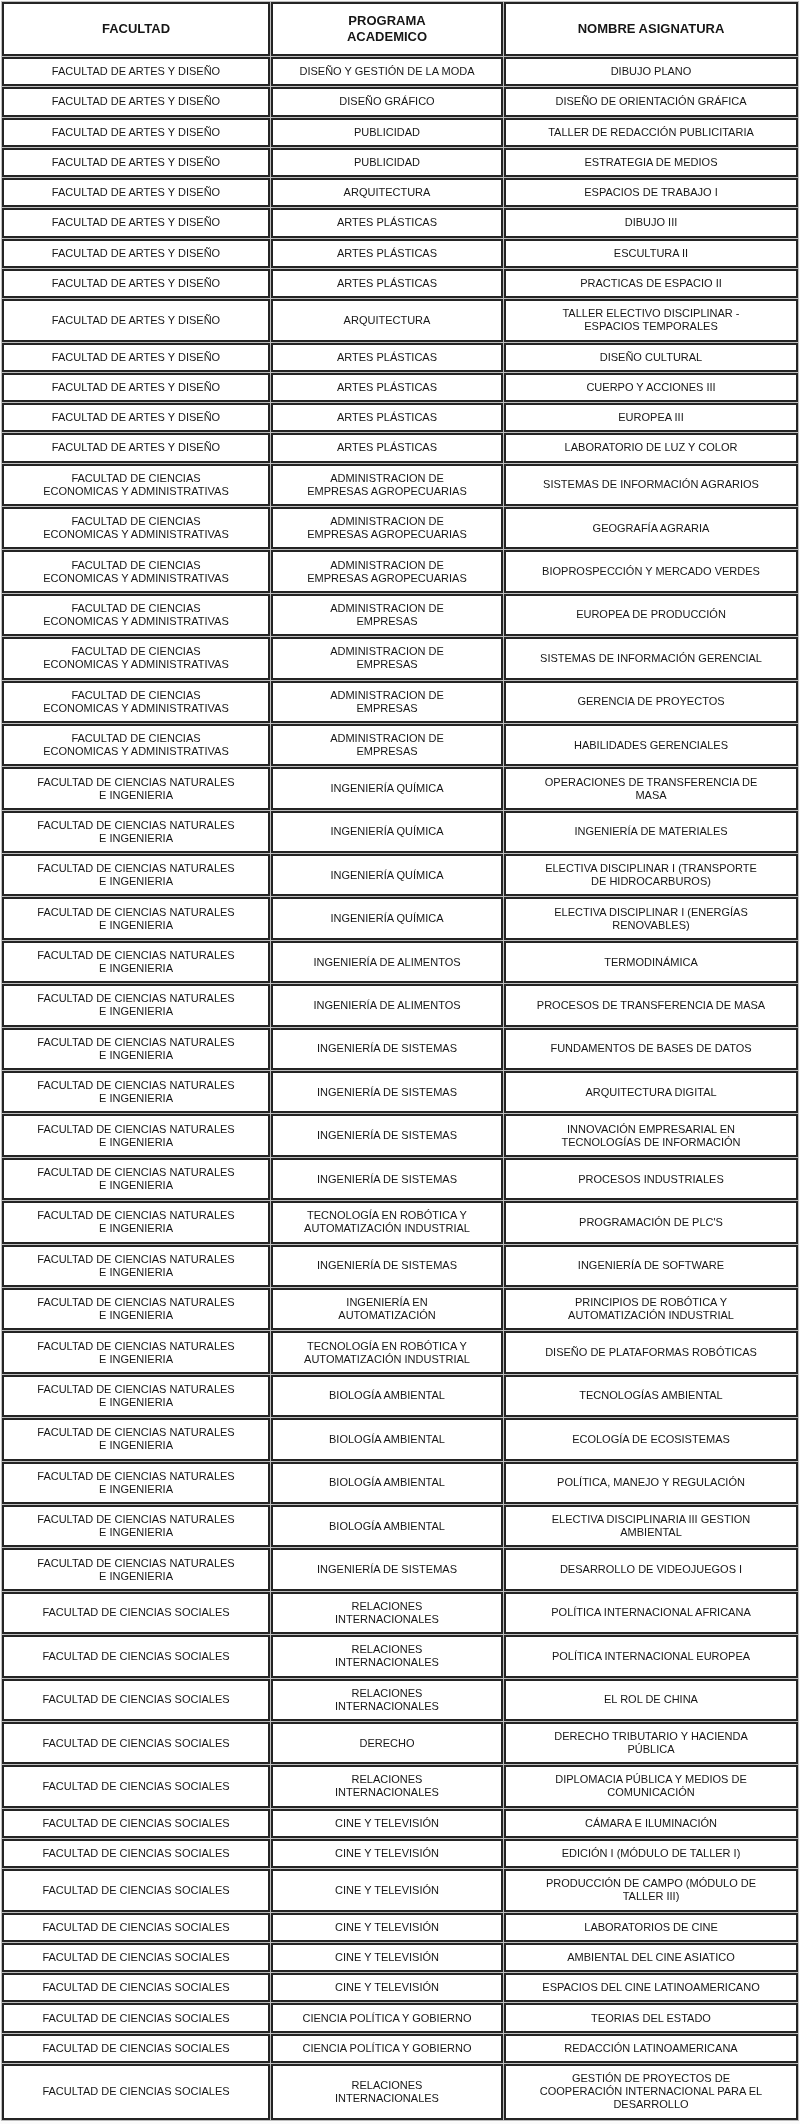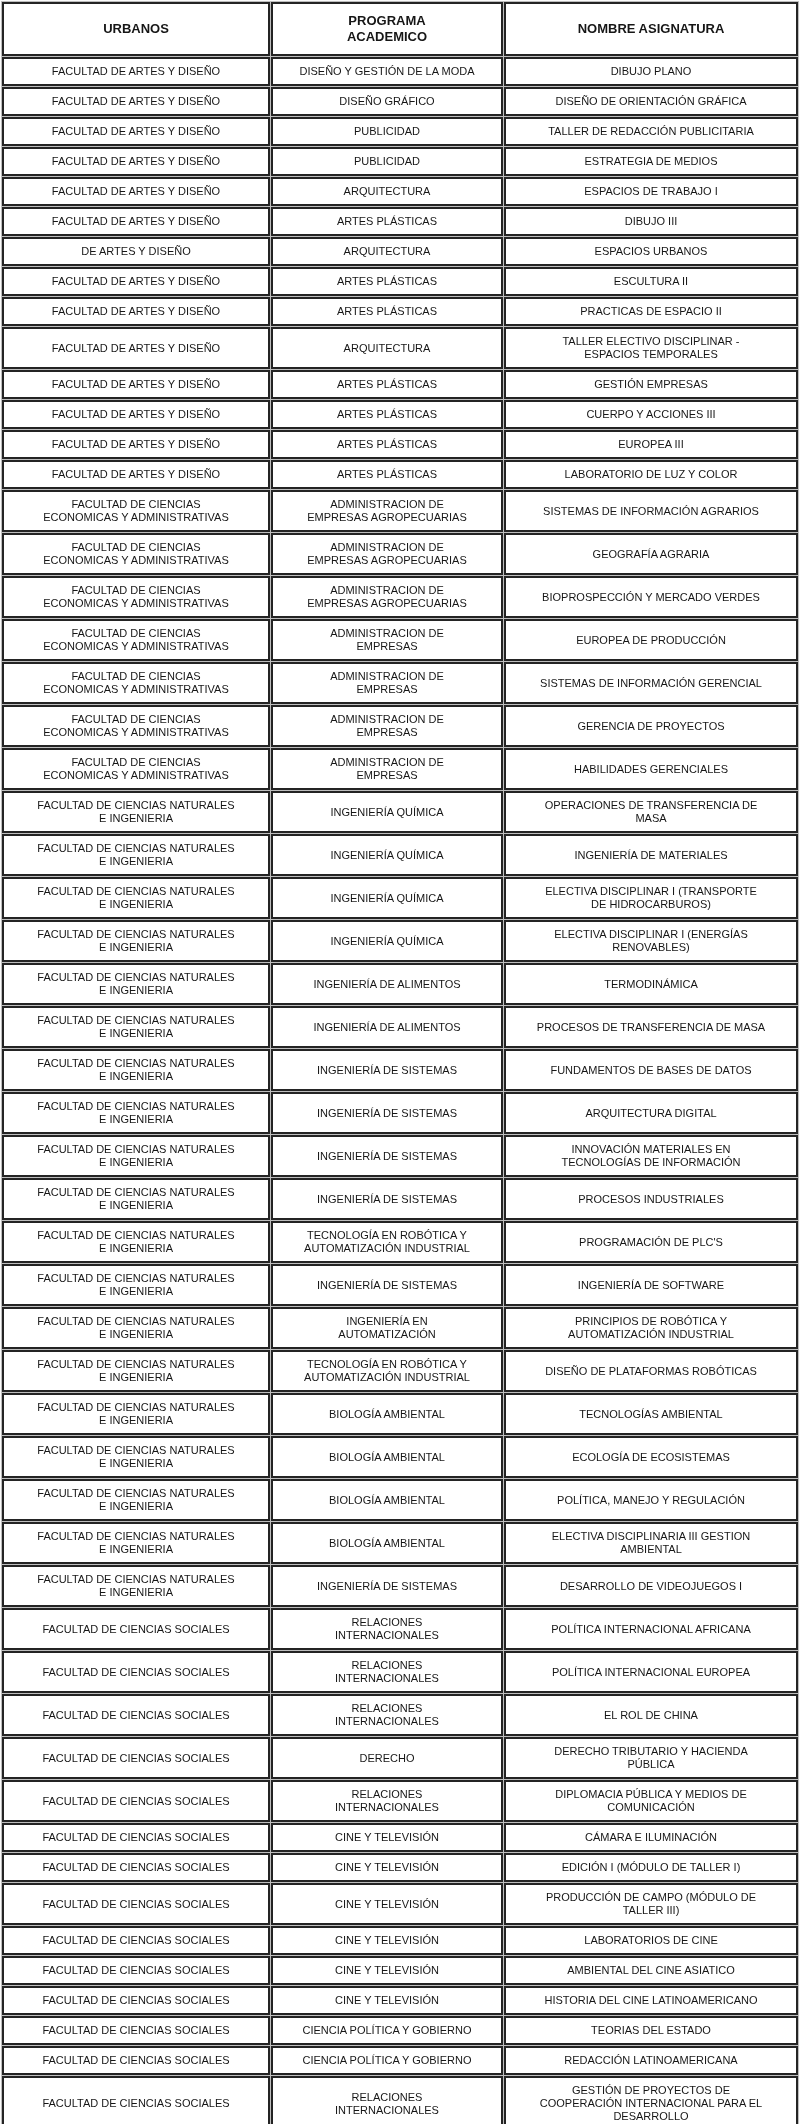--- a/index.html
+++ b/index.html
@@ -54,21 +54,21 @@
 
 <div class="page">
   <table class="course-table">
     <colgroup>
       <col class="c1">
       <col class="c2">
       <col class="c3">
     </colgroup>
     <thead>
       <tr>
-        <th>URBANOS</th>
+        <th>FACULTAD</th>
         <th>PROGRAMA
 ACADEMICO</th>
         <th>NOMBRE ASIGNATURA</th>
       </tr>
     </thead>
     <tbody>
         <tr>
           <td>FACULTAD DE ARTES Y DISEÑO</td>
           <td>DISEÑO Y GESTIÓN DE LA MODA</td>
           <td>DIBUJO PLANO</td>
@@ -92,44 +92,39 @@
           <td>FACULTAD DE ARTES Y DISEÑO</td>
           <td>ARQUITECTURA</td>
           <td>ESPACIOS DE TRABAJO I</td>
         </tr>
         <tr>
           <td>FACULTAD DE ARTES Y DISEÑO</td>
           <td>ARTES PLÁSTICAS</td>
           <td>DIBUJO III</td>
         </tr>
         <tr>
-          <td>DE ARTES Y DISEÑO</td>
-          <td>ARQUITECTURA</td>
-          <td>ESPACIOS URBANOS</td>
-        </tr>
-        <tr>
           <td>FACULTAD DE ARTES Y DISEÑO</td>
           <td>ARTES PLÁSTICAS</td>
           <td>ESCULTURA II</td>
         </tr>
         <tr>
           <td>FACULTAD DE ARTES Y DISEÑO</td>
           <td>ARTES PLÁSTICAS</td>
           <td>PRACTICAS DE ESPACIO II</td>
         </tr>
         <tr>
           <td>FACULTAD DE ARTES Y DISEÑO</td>
           <td>ARQUITECTURA</td>
           <td>TALLER ELECTIVO DISCIPLINAR -
 ESPACIOS TEMPORALES</td>
         </tr>
         <tr>
           <td>FACULTAD DE ARTES Y DISEÑO</td>
           <td>ARTES PLÁSTICAS</td>
-          <td>GESTIÓN EMPRESAS</td>
+          <td>DISEÑO CULTURAL</td>
         </tr>
         <tr>
           <td>FACULTAD DE ARTES Y DISEÑO</td>
           <td>ARTES PLÁSTICAS</td>
           <td>CUERPO Y ACCIONES III</td>
         </tr>
         <tr>
           <td>FACULTAD DE ARTES Y DISEÑO</td>
           <td>ARTES PLÁSTICAS</td>
           <td>EUROPEA III</td>
@@ -236,21 +231,21 @@
         <tr>
           <td>FACULTAD DE CIENCIAS NATURALES
 E INGENIERIA</td>
           <td>INGENIERÍA DE SISTEMAS</td>
           <td>ARQUITECTURA DIGITAL</td>
         </tr>
         <tr>
           <td>FACULTAD DE CIENCIAS NATURALES
 E INGENIERIA</td>
           <td>INGENIERÍA DE SISTEMAS</td>
-          <td>INNOVACIÓN MATERIALES EN
+          <td>INNOVACIÓN EMPRESARIAL EN
 TECNOLOGÍAS DE INFORMACIÓN</td>
         </tr>
         <tr>
           <td>FACULTAD DE CIENCIAS NATURALES
 E INGENIERIA</td>
           <td>INGENIERÍA DE SISTEMAS</td>
           <td>PROCESOS INDUSTRIALES</td>
         </tr>
         <tr>
           <td>FACULTAD DE CIENCIAS NATURALES
@@ -364,21 +359,21 @@
           <td>LABORATORIOS DE CINE</td>
         </tr>
         <tr>
           <td>FACULTAD DE CIENCIAS SOCIALES</td>
           <td>CINE Y TELEVISIÓN</td>
           <td>AMBIENTAL DEL CINE ASIATICO</td>
         </tr>
         <tr>
           <td>FACULTAD DE CIENCIAS SOCIALES</td>
           <td>CINE Y TELEVISIÓN</td>
-          <td>HISTORIA DEL CINE LATINOAMERICANO</td>
+          <td>ESPACIOS DEL CINE LATINOAMERICANO</td>
         </tr>
         <tr>
           <td>FACULTAD DE CIENCIAS SOCIALES</td>
           <td>CIENCIA POLÍTICA Y GOBIERNO</td>
           <td>TEORIAS DEL ESTADO</td>
         </tr>
         <tr>
           <td>FACULTAD DE CIENCIAS SOCIALES</td>
           <td>CIENCIA POLÍTICA Y GOBIERNO</td>
           <td>REDACCIÓN LATINOAMERICANA</td>

